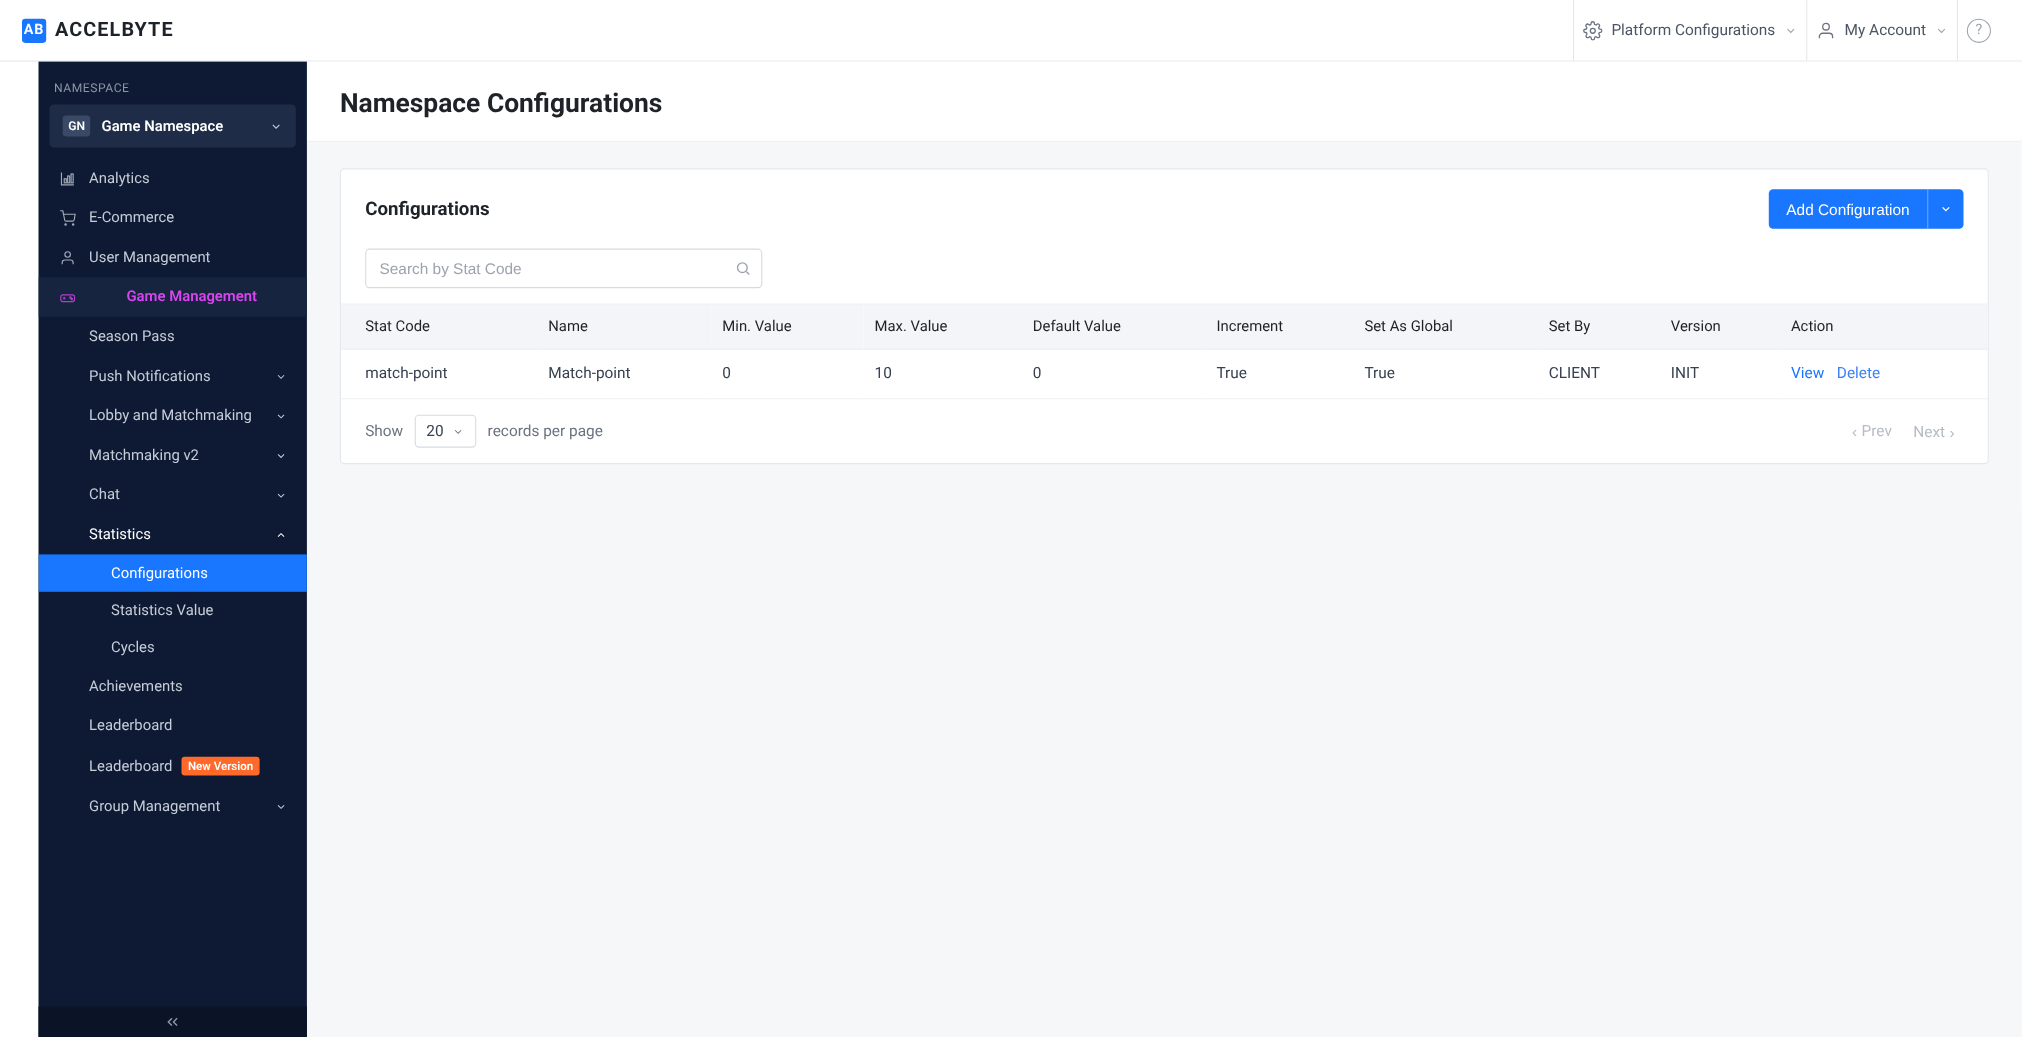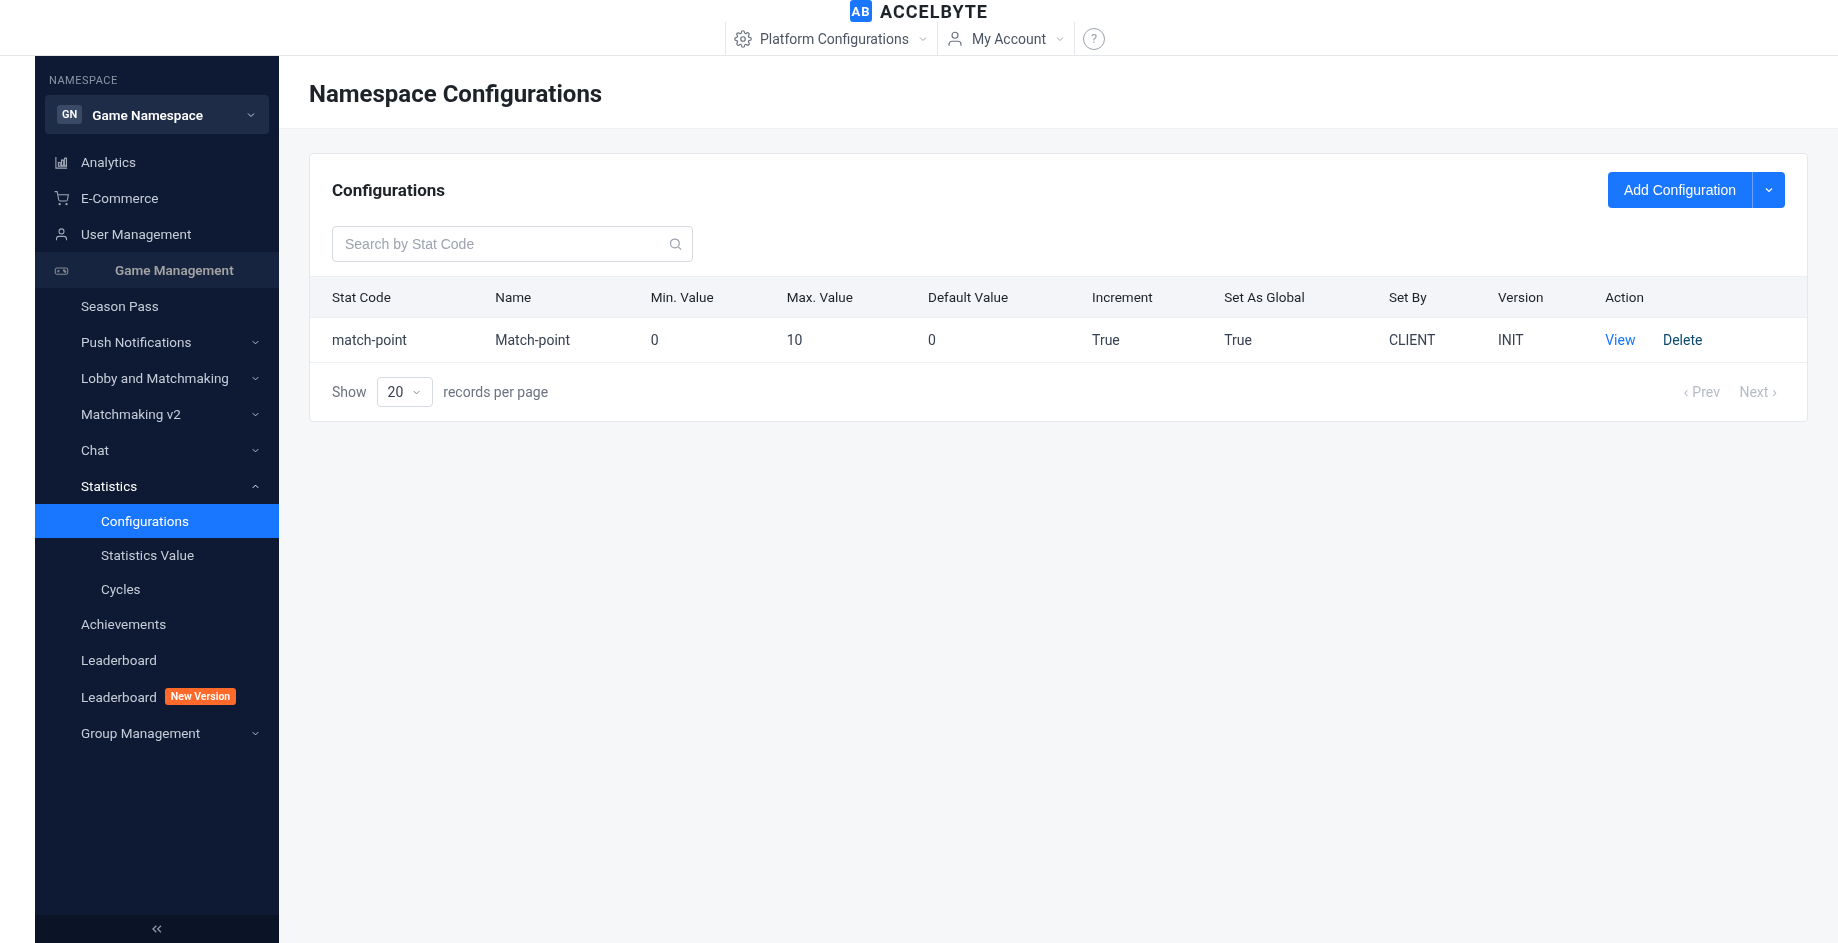--- a/index.html
+++ b/index.html
@@ -1,39 +1,39 @@
 <!DOCTYPE html>
 <html><head>
 <meta charset="utf-8">
 <style>
 * { box-sizing: border-box; margin: 0; padding: 0; }
 body { font-family: -apple-system, BlinkMacSystemFont, "Segoe UI", Roboto, Helvetica, Arial, sans-serif; font-size: 14px; color: #1e2329; background: #fff; }
 
 
-.topbar { height: 56px; border-bottom: 1px solid #e5e7eb; display: flex; align-items: center; justify-content: space-between; padding: 0 20px; flex-direction: column; }
+.topbar { height: 56px; border-bottom: 1px solid #e5e7eb; display: flex; align-items: center; justify-content: space-between; padding: 0 20px; }
 .brand { display: flex; align-items: center; gap: 8px; font-weight: 700; font-size: 18px; letter-spacing: 1px; }
 .brand-logo { width: 22px; height: 22px; background: #1976ff; border-radius: 3px; display: flex; align-items: center; justify-content: center; color: #fff; font-size: 13px; font-weight: 700; }
 .topbar-right { display: flex; align-items: stretch; height: 100%; }
 .topbar-item { display: flex; align-items: center; gap: 8px; padding: 0 8px; border-left: 1px solid #e5e7eb; color: #4b5563; cursor: pointer; }
 .help-circle { width: 22px; height: 22px; border: 1.5px solid #9ca3af; border-radius: 50%; display: flex; align-items: center; justify-content: center; color: #9ca3af; font-size: 13px; }
 
 
 .layout { display: flex; height: calc(100vh - 56px); padding-left: 35px; }
 
 
 .sidebar { width: 244px; background: #0e1a33; color: #c5cdd8; display: flex; flex-direction: column; position: relative; }
 .sidebar-scroll { flex: 1; overflow-y: auto; padding-bottom: 10px; }
 .sidebar-scroll::-webkit-scrollbar { width: 6px; }
 .sidebar-scroll::-webkit-scrollbar-thumb { background: #2a3a56; border-radius: 3px; }
 .ns-label { font-size: 11px; letter-spacing: 0.5px; color: #8a95a5; padding: 18px 14px 8px; }
 .ns-selector { margin: 0 10px 10px; background: #1f2c47; border-radius: 4px; padding: 10px 12px; display: flex; align-items: center; gap: 10px; cursor: pointer; }
 .ns-badge { background: #3a4a66; color: #fff; font-size: 11px; font-weight: 600; padding: 3px 5px; border-radius: 3px; }
 .ns-name { flex: 1; color: #fff; font-weight: 600; font-size: 13.5px; }
 .nav-item { display: flex; align-items: center; gap: 12px; padding: 10px 18px; font-size: 13.5px; cursor: pointer; color: #c5cdd8; }
-.nav-item.active-section { background: #162440; color: #a3a3a3; font-weight: 600; gap: 46px; }
+.nav-item.active-section { background: #162440; color: #d946ef; font-weight: 600; gap: 46px; }
 .nav-icon { width: 16px; height: 16px; display: inline-flex; align-items: center; justify-content: center; opacity: 0.8; }
 .sub-item { padding: 10px 18px 10px 46px; font-size: 13.5px; cursor: pointer; color: #c5cdd8; display: flex; align-items: center; gap: 8px; }
 .sub-item.with-caret { justify-content: space-between; }
 .subsub-item { padding: 9px 18px 9px 66px; font-size: 13.5px; cursor: pointer; color: #c5cdd8; }
 .subsub-item.active { background: #1976ff; color: #fff; }
 .badge-new { background: #ff6a2b; color: #fff; font-size: 10.5px; font-weight: 600; padding: 2px 6px; border-radius: 3px; }
 .sidebar-collapse { height: 28px; background: #0a1426; display: flex; align-items: center; justify-content: center; cursor: pointer; color: #8a95a5; }
 
 
 .main { flex: 1; background: #f6f7f9; overflow-y: auto; }
@@ -51,21 +51,21 @@
 .search-box input::placeholder { color: #9ca3af; }
 .search-box .srch-icon { position: absolute; right: 10px; top: 50%; transform: translateY(-50%); color: #9ca3af; }
 table.data { width: 100%; border-collapse: collapse; }
 table.data thead th { text-align: left; font-weight: 400; font-size: 13.5px; color: #1e2329; background: #f3f5f8; padding: 12px 10px; border-top: 1px solid #eceff3; border-bottom: 1px solid #eceff3; }
 table.data thead th:first-child { padding-left: 22px; }
 table.data thead th:last-child { padding-right: 22px; }
 table.data tbody td { padding: 14px 10px; font-size: 14px; color: #374151; border-bottom: 1px solid #eef0f3; }
 table.data tbody td:first-child { padding-left: 22px; }
 table.data tbody td:last-child { padding-right: 22px; }
 .link { color: #1976ff; cursor: pointer; }
-.muted-link { color: #0c4a6e; cursor: pointer; margin-left: 24px; }
+.muted-link { color: #3b82f6; cursor: pointer; margin-left: 8px; }
 .table-footer { display: flex; align-items: center; justify-content: space-between; padding: 14px 22px; }
 .footer-left { display: flex; align-items: center; gap: 10px; color: #6b7280; font-size: 14px; }
 .page-size { display: inline-flex; align-items: center; gap: 8px; border: 1px solid #d6dbe1; border-radius: 4px; padding: 6px 10px; color: #374151; cursor: pointer; background: #fff; }
 .pager-btn { color: #b5bcc6; font-size: 14px; cursor: pointer; padding: 4px 8px; display: inline-flex; align-items: center; gap: 4px; }
 
 svg { display: block; }
 .chev { font-family: sans-serif; }
 </style>
 </head>
 <body>

